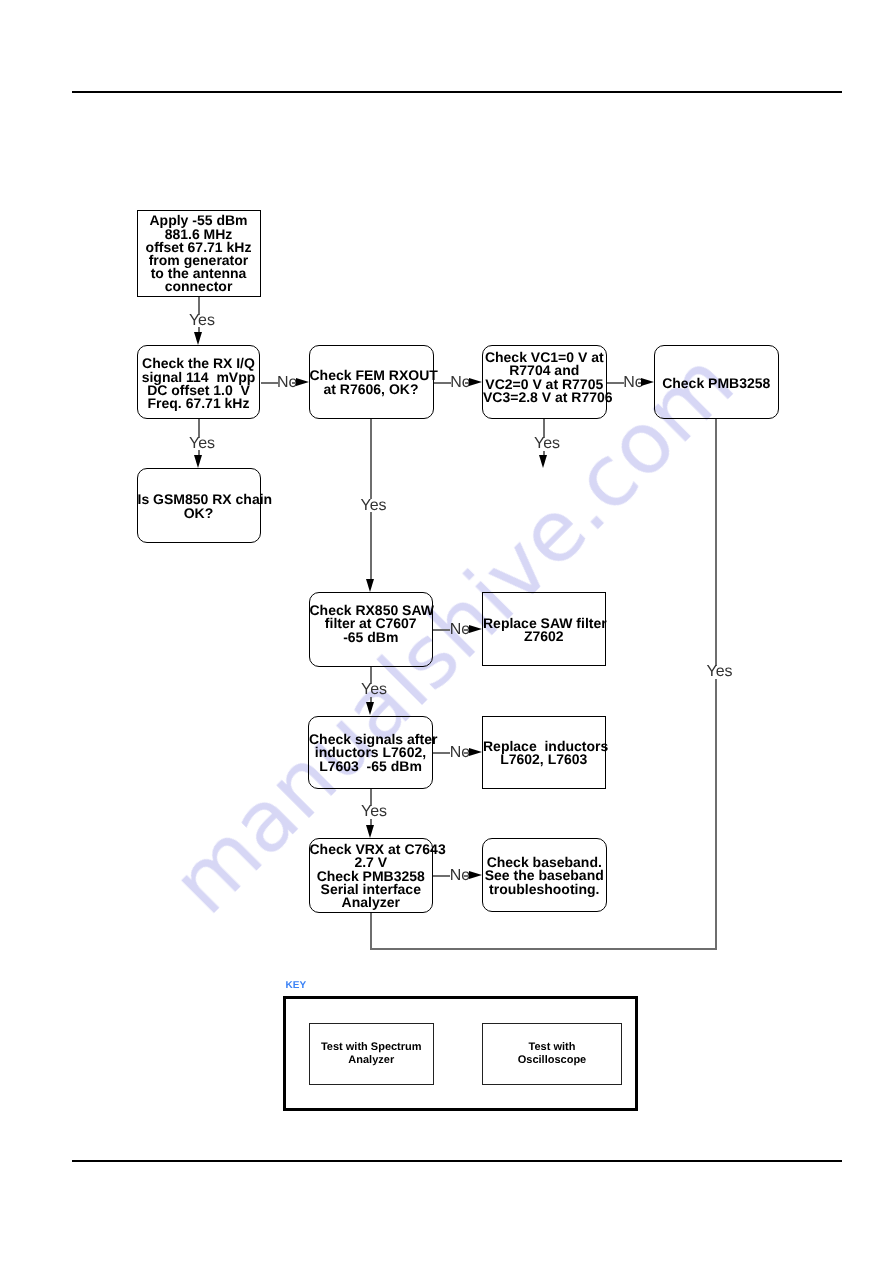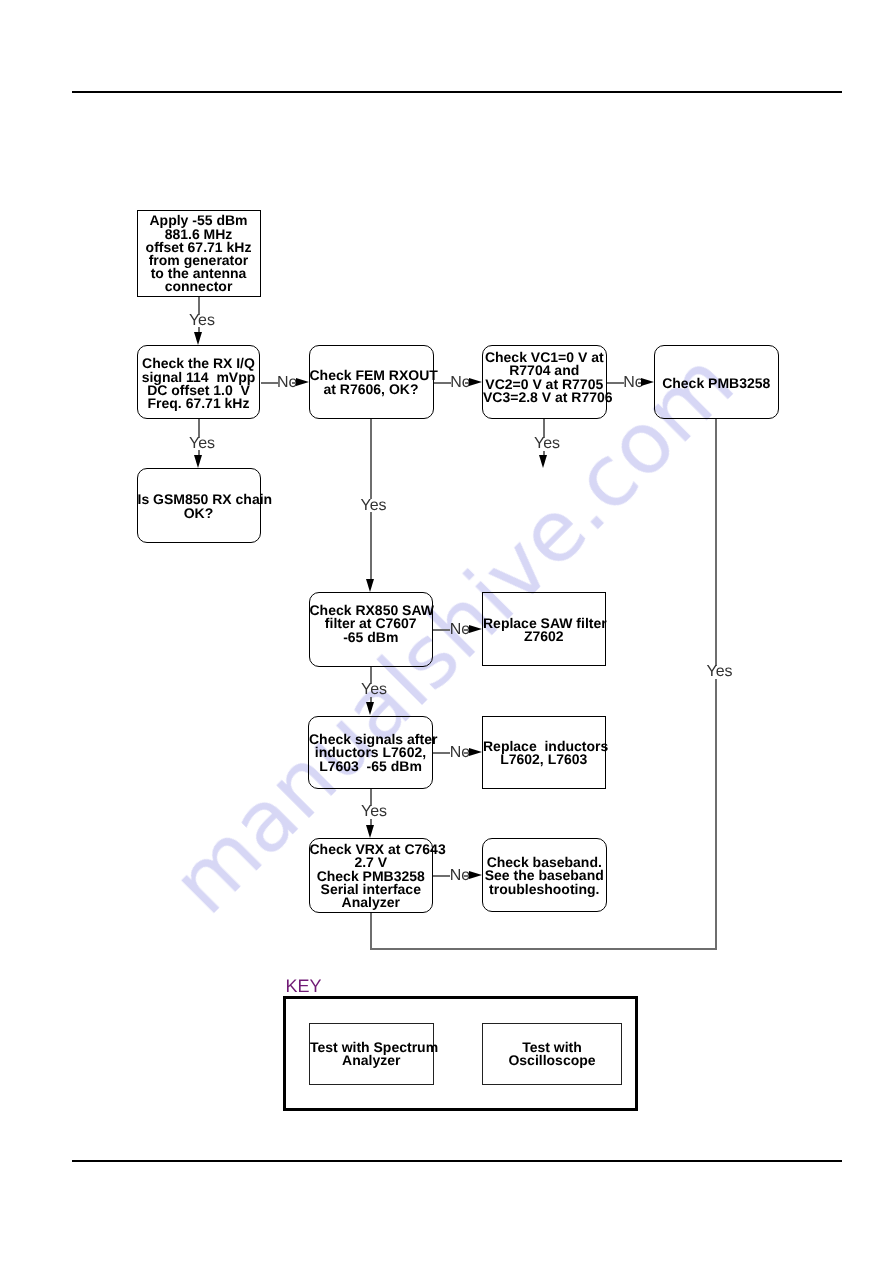--- a/index.html
+++ b/index.html
@@ -40,26 +40,26 @@
   .arrow-d{position:absolute;width:0;height:0;
            border-left:4.7px solid transparent;border-right:4.7px solid transparent;
            border-top:13px solid #000;}
   .arrow-r{position:absolute;width:0;height:0;
            border-top:4.7px solid transparent;border-bottom:4.7px solid transparent;
            border-left:13px solid #000;}
   .lbl{position:absolute;font-size:16px;line-height:12px;color:#333;white-space:nowrap;
        font-family:"Liberation Sans",sans-serif;transform:translateZ(0);}
 
   
-  #key-title{position:absolute;left:285.6px;top:978.5px;font-size:18px;line-height:14px;font-weight:normal;color:#701a75;transform:translateZ(0);}
+  #key-title{position:absolute;left:285.6px;top:978.5px;font-size:10px;line-height:14px;font-weight:bold;color:#3b82f6;transform:translateZ(0);}
   #key-box{position:absolute;left:282.8px;top:995.6px;width:355.1px;height:115.2px;
            box-sizing:border-box;border:3px solid #000;}
   .key-item{position:absolute;box-sizing:border-box;border:1.4px solid #222;
             display:flex;align-items:center;justify-content:center;text-align:center;
-            font-weight:bold;font-size:14px;line-height:13.2px;color:#000;}
+            font-weight:bold;font-size:11px;line-height:13.2px;color:#000;}
 </style>
 </head>
 <body>
 
 <div id="page">
 
   <div id="rule-top"></div>
   <div id="rule-bottom"></div>
 
   <div id="watermark">manualshive.com</div>

